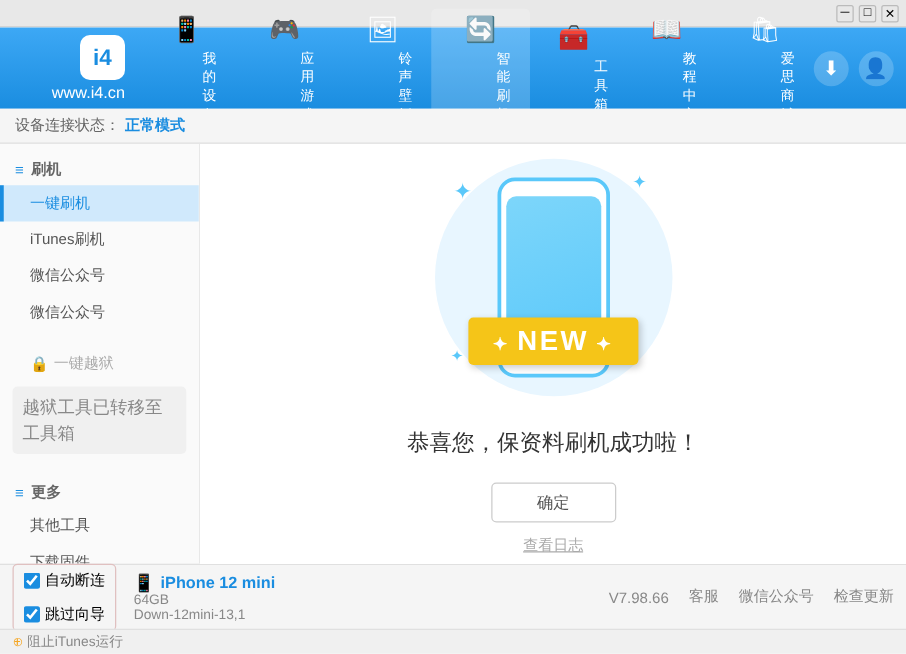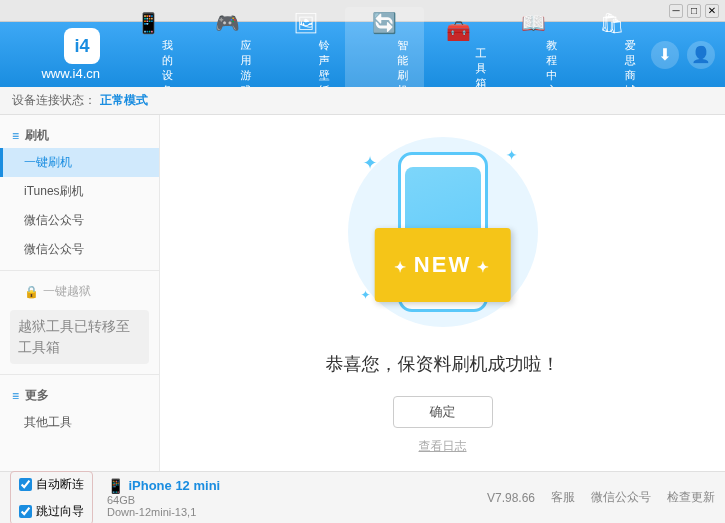--- a/index.html
+++ b/index.html
@@ -218,21 +218,21 @@
     
     .new-banner {
       position: absolute;
       bottom: 30px;
       left: 50%;
       transform: translateX(-50%);
       background: #f5c518;
       color: #fff;
       font-weight: bold;
       font-size: 22px;
-      padding: 24px 20px;
+      padding: 6px 20px;
       border-radius: 4px;
       letter-spacing: 2px;
       box-shadow: 2px 2px 6px rgba(0,0,0,0.2);
       white-space: nowrap;
     }
     .new-banner::before {
       content: '✦ ';
       font-size: 14px;
     }
     .new-banner::after {
@@ -420,20 +420,23 @@
       <div class="sidebar-notice">
         <span>越狱工具已转移至<br>工具箱</span>
       </div>
       <div class="sidebar-divider"></div>
       <div class="sidebar-section-title">
         <span class="icon">≡</span>
         <span>更多</span>
       </div>
       <div class="sidebar-item">
         <span>其他工具</span>
+      </div>
+      <div class="sidebar-item">
+        <span>下载固件</span>
       </div>
 
     </div>
 
     <div class="main-content">
       <div class="success-illustration">
         <div class="circle-bg"></div>
         <div class="phone-body" style="z-index:1;">
           <div class="phone-screen"></div>
         </div>
@@ -473,14 +476,17 @@
     </div>
 
     <div class="bottom-right">
       <span>V7.98.66</span>
       <a>客服</a>
       <a>微信公众号</a>
       <a>检查更新</a>
     </div>
   </div>
 
+  <div style="height:20px;background:#f0f0f0;border-top:1px solid #e0e0e0;display:flex;align-items:center;padding:0 10px;">
+    <span class="itunes-status">阻止iTunes运行</span>
+  </div>
 
 </div>
 
 </body></html>

